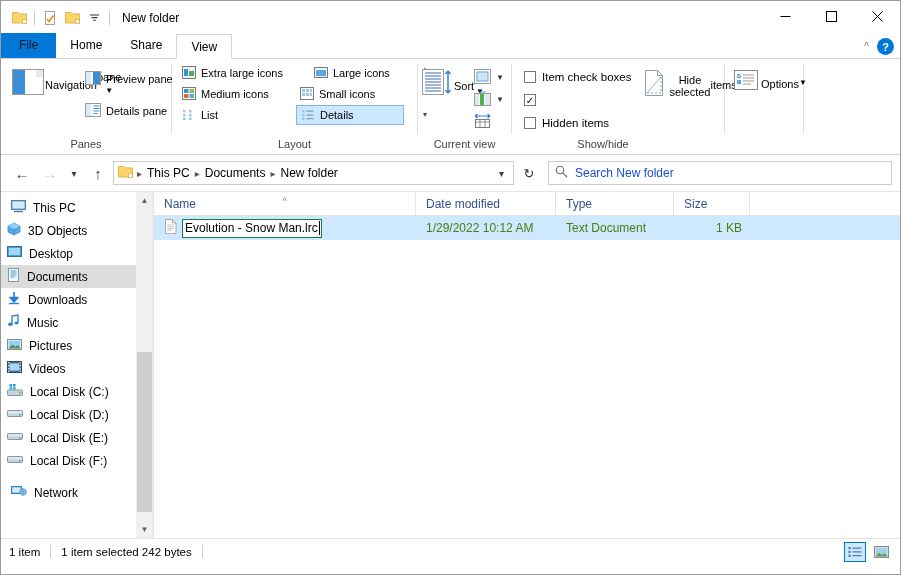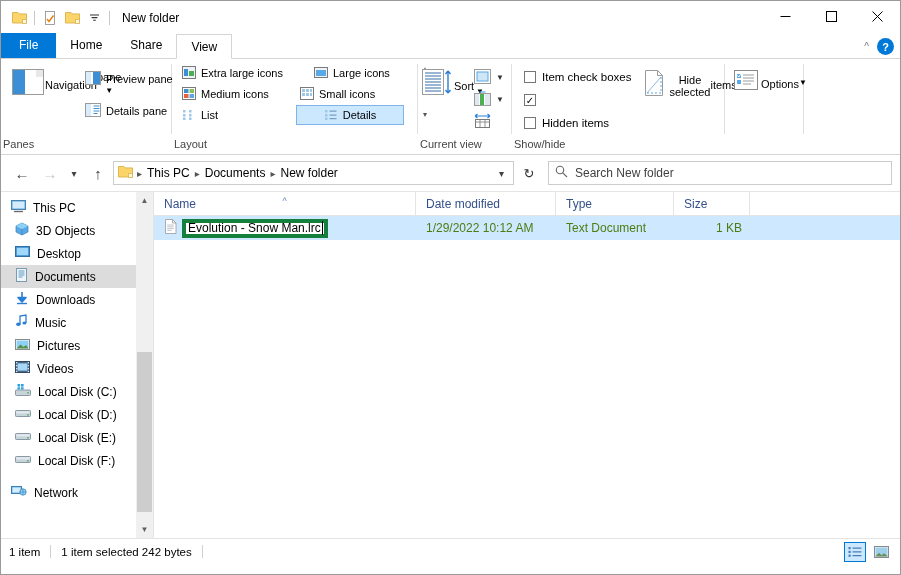--- a/index.html
+++ b/index.html
@@ -32,55 +32,55 @@
 
   
   .tabbar {
     height: 25px; display: flex; align-items: flex-end;
     border-bottom: 1px solid #d4d4d4; position: relative; background: #fff;
   }
   .tab {
     height: 25px; line-height: 25px; padding: 0 14px;
     font-size: 12px; color: #000; cursor: default;
   }
-  .tab.file { background: #0078d7; color: #ffffff; font-weight: normal; padding: 0 18px; }
+  .tab.file { background: #0078d7; color: #0f172a; font-weight: normal; padding: 0 18px; }
   .tab.active {
     background: #fff; border: 1px solid #d4d4d4; border-bottom: 1px solid #fff;
     position: relative; top: 1px; z-index: 3;
   }
   .tabright { position: absolute; right: 6px; bottom: 3px; display: flex; align-items: center; gap: 8px; }
   .collapse-chev { color: #767676; font-size: 10px; }
   .helpbtn {
     width: 17px; height: 17px; border-radius: 50%; background: #0078d7; color: #fff;
     font-size: 11px; font-weight: bold; display: flex; align-items: center; justify-content: center;
   }
 
   
   .ribbon {
     height: 96px; background: #fff; border-bottom: 1px solid #d4d4d4;
     display: flex; align-items: stretch; position: relative;
   }
   .rgroup { display: flex; flex-direction: column; position: relative; padding: 0 2px; }
   .rgroup-body { flex: 1; display: flex; align-items: flex-start; padding-top: 6px; }
   .rgroup-label {
-    text-align: left; font-size: 11px; color: #444; height: 17px; line-height: 14px;
+    text-align: center; font-size: 11px; color: #444; height: 17px; line-height: 14px;
   }
   .rgroup-sep { width: 1px; background: #e0e0e0; margin: 5px 0 20px 0; }
 
   .bigbtn {
     width: 66px; display: flex; flex-direction: row; align-items: center;
     padding-top: 3px; cursor: default;
   }
   .bigbtn .lbl { font-size: 11px; text-align: center; line-height: 12px; margin-top: 3px; color:#000; }
 
   .smallbtn {
     display: flex; align-items: center; gap: 5px; height: 20px; padding: 0 4px;
     font-size: 11px; cursor: default; white-space: nowrap; color: #000;
   }
-  .smallbtn.selected { background: #cce8ff; border: 1px solid #7eb4ea; justify-content: center; }
+  .smallbtn.selected { background: #cce8ff; border: 1px solid #7eb4ea; }
 
   .chk { display: flex; align-items: center; gap: 6px; height: 22px; padding: 0 4px; font-size: 11.5px; }
   .chkbox {
     width: 12px; height: 12px; border: 1px solid #767676; background: #fff;
     display: flex; align-items: center; justify-content: center; font-size: 10px; color: #000;
   }
 
   
   .ic { display: inline-block; flex: none; }
 
@@ -94,50 +94,50 @@
     display: flex; align-items: center; padding: 0 2px 0 4px; min-width: 0;
   }
   .crumb { font-size: 12px; padding: 0 4px; height: 20px; line-height: 20px; color: #000; }
   .crumbsep { color: #555; font-size: 10px; padding: 0 1px; }
   .addr-chev { margin-left: auto; color: #444; font-size: 10px; padding: 0 7px; }
   .refreshbtn { width: 26px; height: 24px; display: flex; align-items: center; justify-content: center; color: #333; font-size: 13px; }
   .searchbox {
     width: 344px; height: 24px; border: 1px solid #ccc; background: #fff;
     display: flex; align-items: center; padding: 0 6px; gap: 7px; margin-left: 4px;
   }
-  .searchph { font-size: 12px; color: #404040; }
+  .searchph { font-size: 12px; color: #1d4ed8; }
 
   
   .main { display: flex; height: 347px; border-top: 1px solid #e4e4e4; }
   .sidebar { width: 152px; position: relative; background: #fff; overflow: hidden; }
   .sb-scroll { position: absolute; right: 0; top: 0; bottom: 0; width: 17px; background: #f0f0f0; }
   .sb-arrow { height: 17px; display: flex; align-items: center; justify-content: center; font-size: 8px; color: #606060; }
   .sb-thumb { position: absolute; left: 1px; right: 1px; background: #cdcdcd; }
   .sb-items { padding-top: 4px; }
   .sbitem {
     height: 23px; display: flex; align-items: center; gap: 7px;
-    font-size: 12px; color: #000; padding-left: 14px; white-space: nowrap;
+    font-size: 12px; color: #000; padding-left: 6px; white-space: nowrap;
   }
   .sbitem.root { padding-left: 10px; }
   .sbitem.selected { background: #dcdcdc; }
   .sbitem.gap { margin-top: 9px; }
 
   .filepane { flex: 1; position: relative; background: #fff; border-left: 1px solid #e4e4e4; }
   .colhead { height: 24px; display: flex; align-items: center; border-bottom: 1px solid #e4e4e4; position: relative; }
   .col {
     font-size: 12px; color: #34508c; height: 24px; line-height: 24px;
     padding-left: 10px; position: relative; border-right: 1px solid #e4e4e4;
   }
   .col.sz { text-align: left; }
   .sortmark { position: absolute; left: 50%; top: -3px; transform: translateX(-50%); color: #5a7fb8; font-size: 9px; }
 
   .filerow { height: 24px; display: flex; align-items: center; background: #cde8ff; }
   .fcell { font-size: 12px; color: #4d7c0f; padding-left: 10px; }
   .renamebox {
-    border: 4px solid #15803d; background: #fff; height: 19px;
+    border: 1px solid #15803d; background: #fff; height: 19px;
     display: flex; align-items: center; padding: 0 1px 0 2px; font-size: 12px;
   }
   .caret { width: 1px; height: 14px; background: #000; margin-left: 1px; }
 
   
   .statusbar {
     height: 26px; border-top: 1px solid #e4e4e4; display: flex; align-items: center;
     padding: 0 8px; font-size: 11.5px; color: #000; background: #fff; position: relative;
   }
   .st-sep { width: 1px; height: 13px; background: #d0d0d0; margin: 0 10px; }

